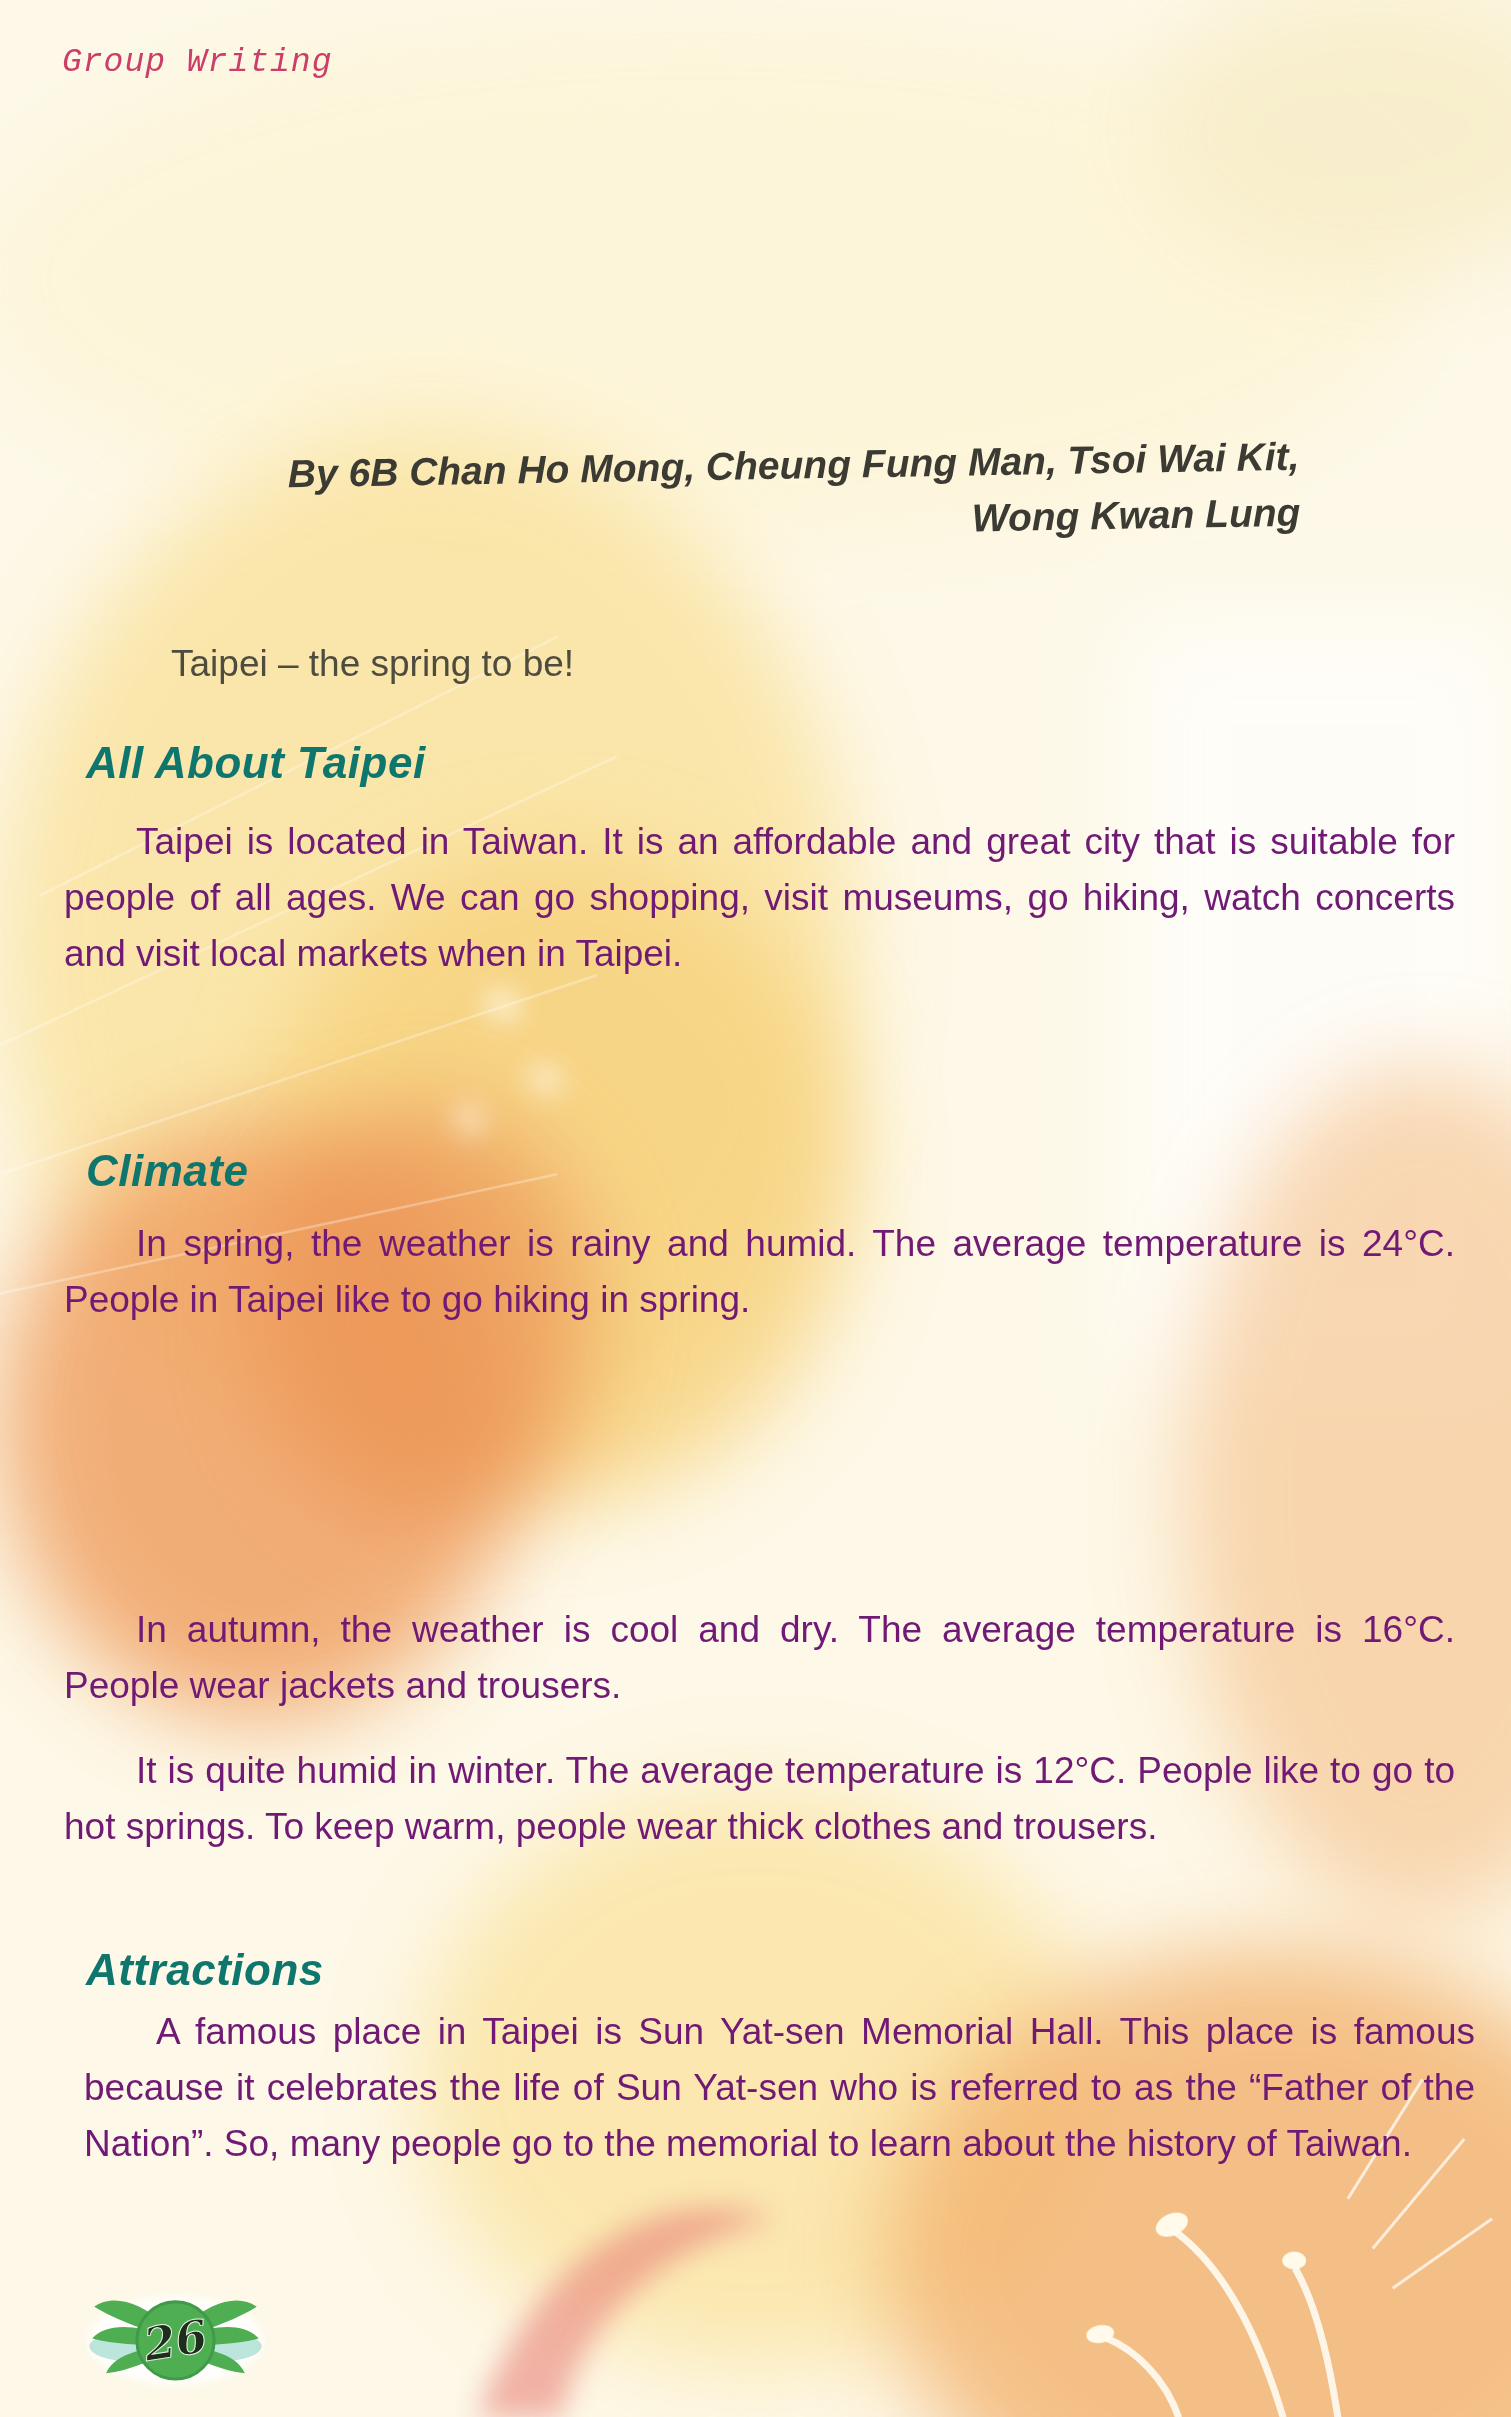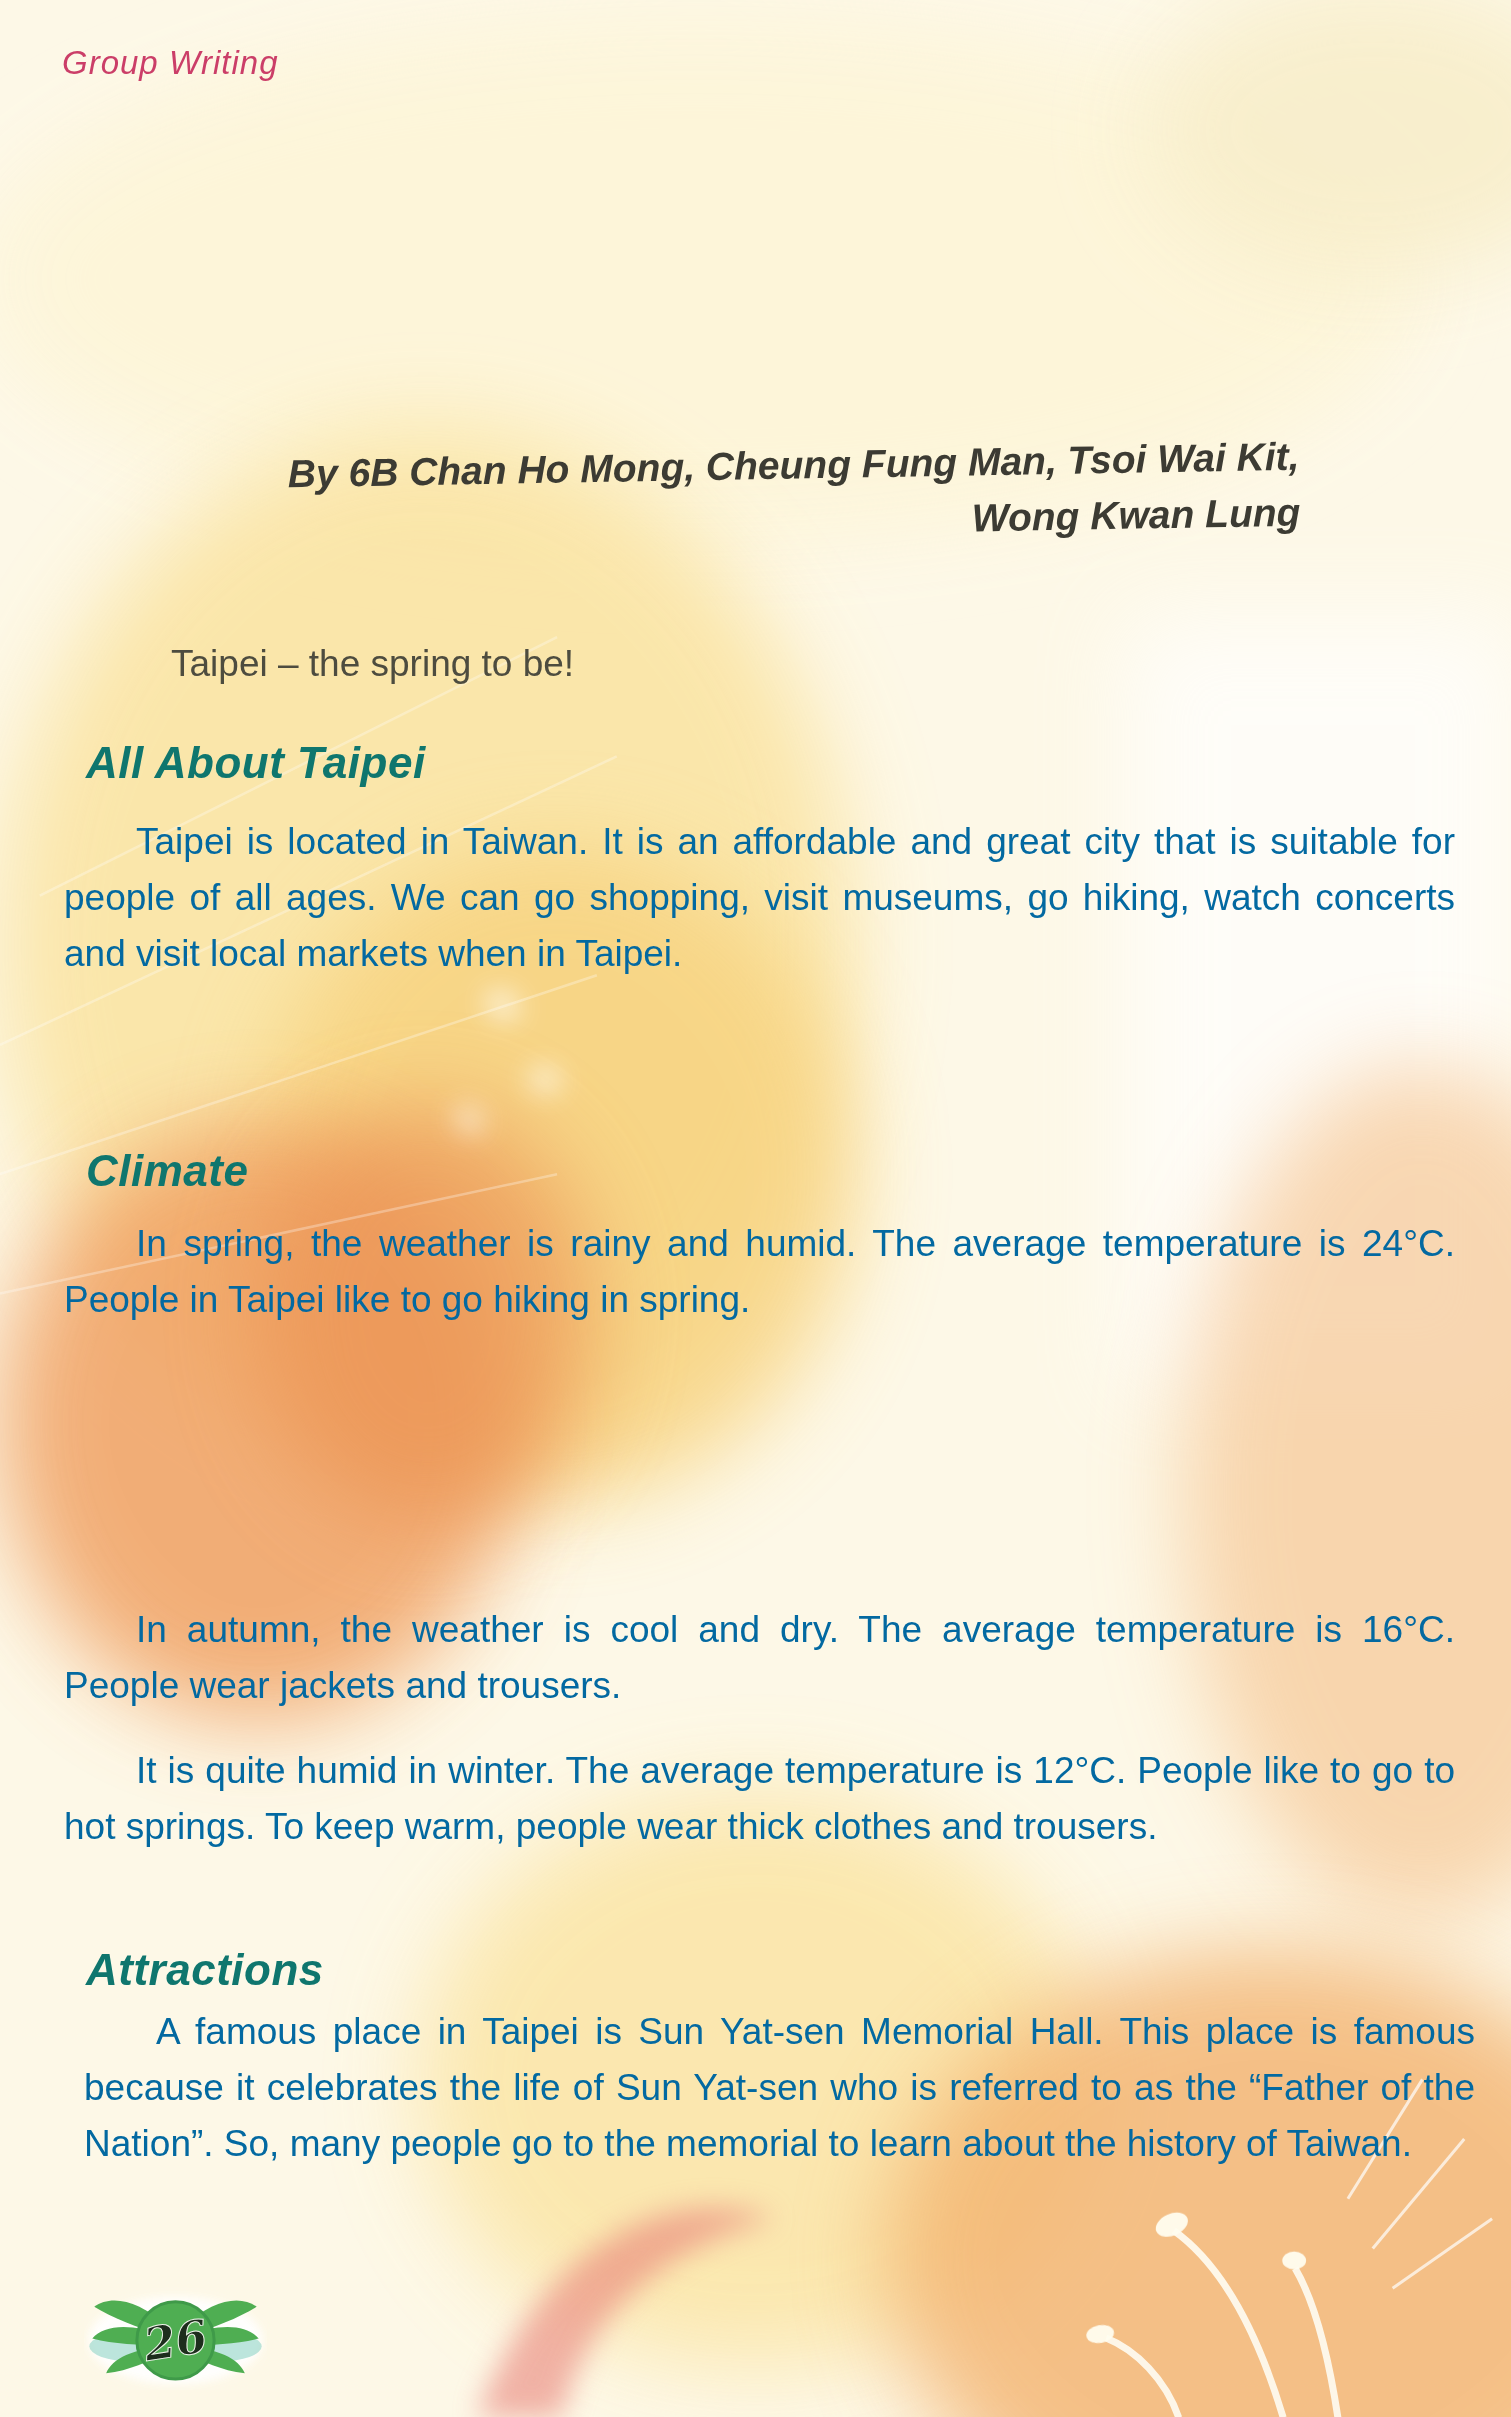--- a/index.html
+++ b/index.html
@@ -8,21 +8,21 @@
     width:1511px;height:2418px;
     background:#fdf8e7;
     overflow:hidden;
     font-family:"Liberation Sans",sans-serif;
   }
   .bg{position:absolute;inset:0;width:1511px;height:2418px;}
   .layer{position:absolute;}
 
   .kicker{
     top:44px;left:62px;
-    font-family:Liberation Sans, sans-serif;
+    font-family:Liberation Mono, monospace;
     font-style:italic;
     font-size:33px;
     color:#cb3e68;
     letter-spacing:1px;
   }
   .title{
     top:243px;left:0;width:100%;
     text-align:center;
     font-family:"Liberation Serif",serif;
     font-weight:bold;
@@ -53,21 +53,21 @@
     color:#0f766e;
     letter-spacing:0.5px;
   }
   .body-p{
     left:64px;width:1391px;
     margin:0;
     text-align:justify;
     text-indent:72px;
     font-size:37px;
     line-height:56px;
-    color:#0369a1;
+    color:#701a75;
   }
   .h-1{top:738px;} .p-1-0{top:814px;} .p-1-1{top:1003px;}
   .h-2{top:1146px;} .p-2-0{top:1216px;} .p-2-1{top:1355px;}
   .p-2-2{top:1602px;} .p-2-3{top:1743px;}
   .h-3{top:1945px;} .p-3-0{top:2004px;margin-left:20px;}
 
   .badge{
     top:2287px;left:84px;
     width:183px;height:103px;
   }

